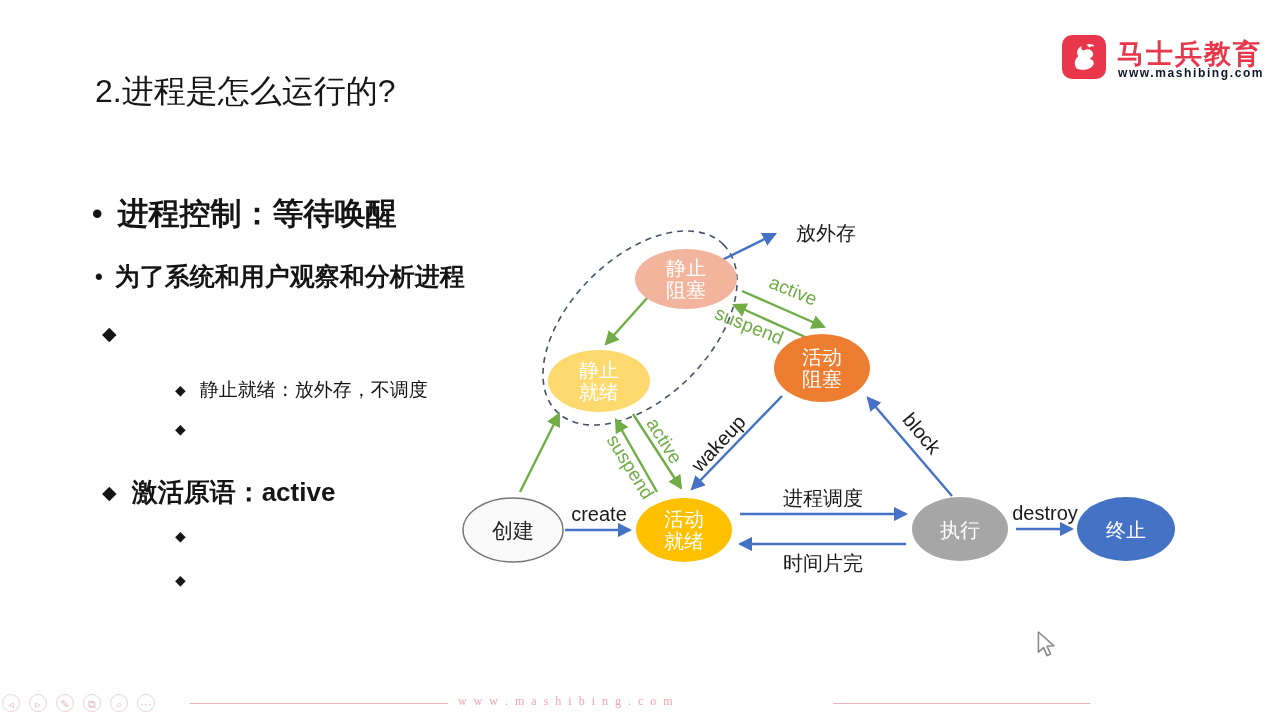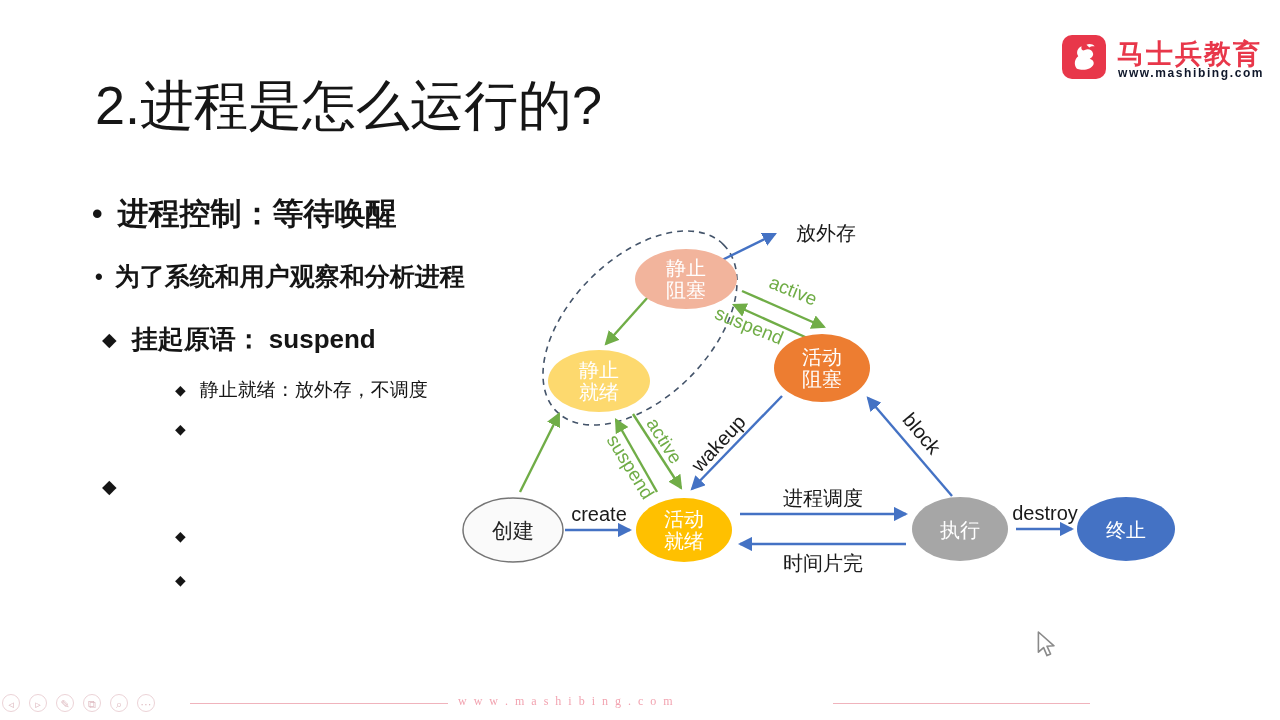--- a/index.html
+++ b/index.html
@@ -4,21 +4,21 @@
 <style>
   html,body{margin:0;padding:0;}
   body{
     width:1280px;height:720px;position:relative;overflow:hidden;
     background:#ffffff;
     font-family:"Liberation Sans","DejaVu Sans",sans-serif;
     color:#111;
   }
   .abs{position:absolute;}
   
-  .slide-title{left:95px;top:70px;font-size:54px;font-weight:500;color:#161616;letter-spacing:0px;}
+  .slide-title{left:95px;top:70px;font-size:32px;font-weight:500;color:#161616;letter-spacing:0px;}
   .row{display:inline-flex;align-items:center;white-space:nowrap;color:#151515;}
   .r1{left:92px;top:193px;font-size:31px;font-weight:bold;}
   .r1 .mk{font-size:30px;margin-right:15px;}
   .r2{left:95px;top:260px;font-size:25px;font-weight:bold;}
   .r2 .mk{font-size:22px;margin-right:12px;}
   .r3{left:102px;top:322px;font-size:26px;font-weight:bold;}
   .r3 .mk{font-size:19px;margin-right:15px;}
   .r6{left:102px;top:475px;font-size:26px;font-weight:bold;}
   .r6 .mk{font-size:19px;margin-right:15px;}
   .sub{font-size:19px;font-weight:normal;}
@@ -57,31 +57,31 @@
 <div class="abs row r1">
   <span class="mk">•</span>
   <span>进程控制：等待唤醒</span>
 </div>
 <div class="abs row r2">
   <span class="mk">•</span>
   <span>为了系统和用户观察和分析进程</span>
 </div>
 <div class="abs row r3">
   <span class="mk">◆</span>
-  <span>挂起原语： suspend</span>
 </div>
 <div class="abs row sub r4">
   <span class="mk">◆</span>
   <span>静止就绪：放外存，不调度</span>
 </div>
 <div class="abs row sub r5">
   <span class="mk">◆</span>
 </div>
 <div class="abs row r6">
   <span class="mk">◆</span>
+  <span>激活原语：active</span>
 </div>
 <div class="abs row sub r7">
   <span class="mk">◆</span>
 </div>
 <div class="abs row sub r8">
   <span class="mk">◆</span>
 </div>
 
 <div class="abs logo-box">
   <svg width="36" height="36" viewBox="0 0 44 44">

